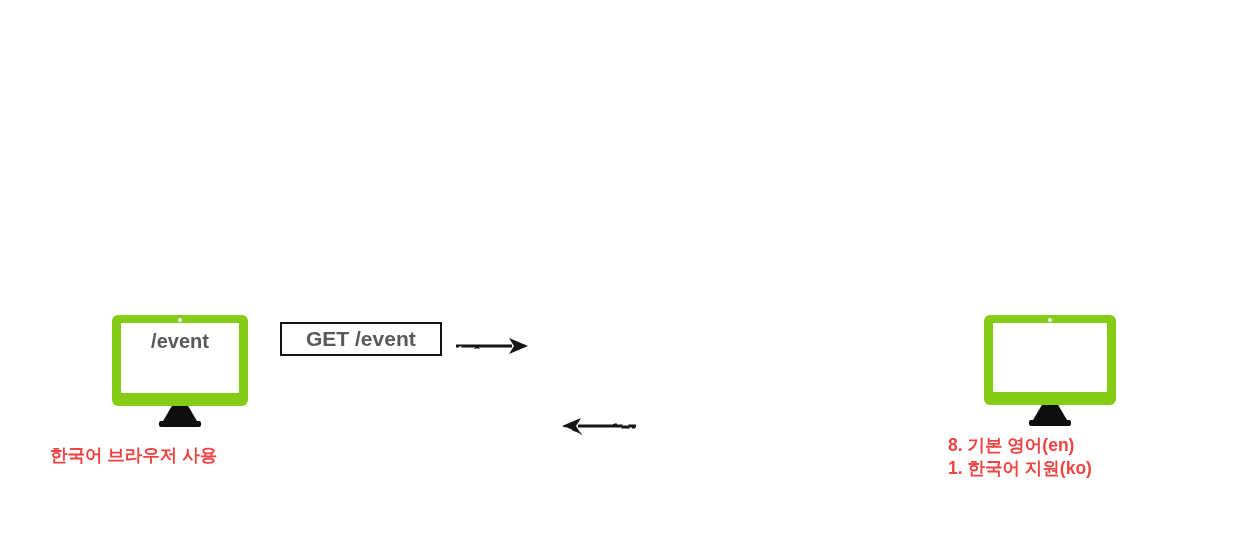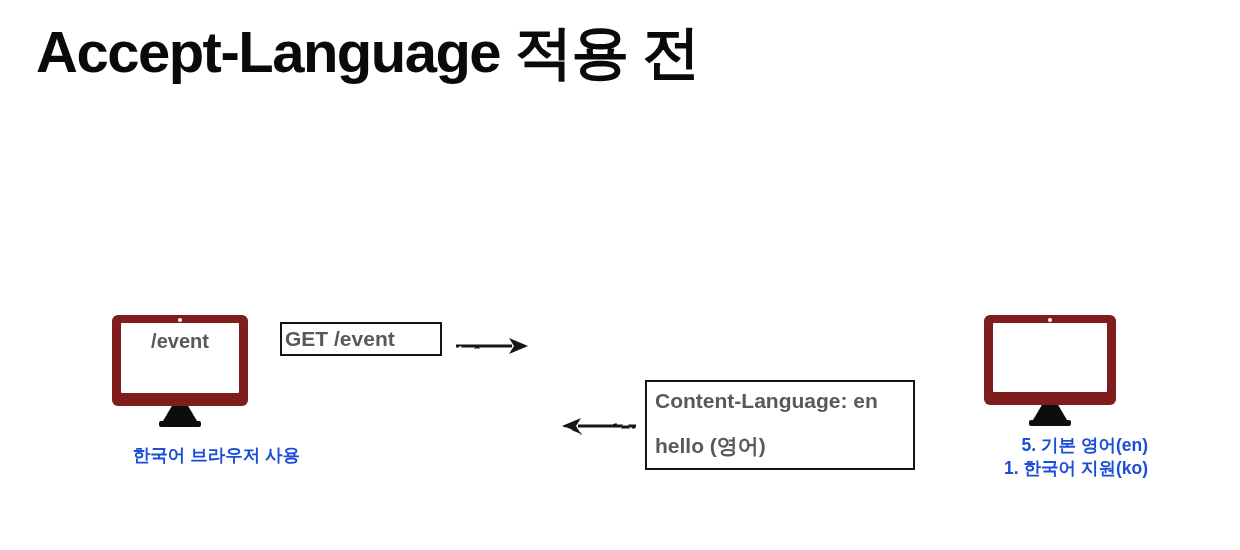--- a/index.html
+++ b/index.html
@@ -22,21 +22,21 @@
     font-weight: bold;
     letter-spacing: -1.5px;
     color: #0a0a0a;
     white-space: nowrap;
   }
 
   
   .monitor { position: absolute; }
   .mon-body {
     position: relative;
-    background: #7f1d1d;
+    background: #84cc16;
     border-radius: 6px;
   }
   .mon-screen {
     position: absolute;
     left: 9px; right: 9px; top: 8px; bottom: 13px;
     background: #ffffff;
     border-radius: 1px;
     text-align: center;
   }
   .mon-cam {
@@ -65,42 +65,42 @@
     font-size: 20px;
     font-weight: bold;
     color: #58595b;
   }
 
   
   .caption {
     position: absolute;
     font-size: 17.5px;
     font-weight: bold;
-    color: #1d4ed8;
-    text-align: right;
+    color: #ef4444;
+    text-align: left;
     line-height: 22.5px;
   }
   .caption-left  { left: 50px;  top: 444px; width: 250px; }
   .caption-right { left: 948px; top: 434px; width: 200px; }
 
   .msg-box {
     position: absolute;
     border: 2.5px solid #141414;
     background: #ffffff;
     color: #58595b;
     font-size: 21px;
     font-weight: bold;
     white-space: nowrap;
   }
   .request-box {
     left: 280px; top: 322px;
     width: 162px; height: 34px;
     display: flex;
     align-items: center;
-    padding-left: 3px;
+    padding-left: 24px;
   }
   .response-box {
     left: 645px; top: 380px;
     width: 270px; height: 90px;
     display: flex;
     flex-direction: column;
     justify-content: space-between;
     padding: 7px 8px 8px 8px;
   }
 
@@ -108,21 +108,20 @@
     position: absolute;
     left: 0; top: 0;
     pointer-events: none;
   }
 </style>
 </head>
 <body>
 
 <div class="canvas">
 
-  <h1 class="title">Accept-Language 적용 전</h1>
 
   <svg class="wires" width="1240" height="550" viewBox="0 0 1240 550">
     <defs>
       <filter id="rough" x="-5%" y="-5%" width="110%" height="110%">
         <feTurbulence type="fractalNoise" baseFrequency="0.09" numOctaves="2" result="n"></feTurbulence>
         <feDisplacementMap in="SourceGraphic" in2="n" scale="2.6"></feDisplacementMap>
       </filter>
     </defs>
     <line x1="248" y1="369" x2="984" y2="369" stroke="#141414" stroke-width="3.6" filter="url(#rough)"></line>
     <g filter="url(#rough)">
@@ -152,25 +151,21 @@
       <div class="mon-screen"></div>
     </div>
     <div class="mon-neck"></div>
     <div class="mon-base"></div>
   </div>
 
   <div class="msg-box request-box">
     <span>GET /event</span>
   </div>
 
-  <div class="msg-box response-box">
-    <span>Content-Language: en</span>
-    <span>hello (영어)</span>
-  </div>
 
   <div class="caption caption-left">한국어 브라우저 사용</div>
 
   <div class="caption caption-right">
-    <div>5. 기본 영어(en)</div>
+    <div>8. 기본 영어(en)</div>
     <div>1. 한국어 지원(ko)</div>
   </div>
 
 </div>
 
 </body></html>

